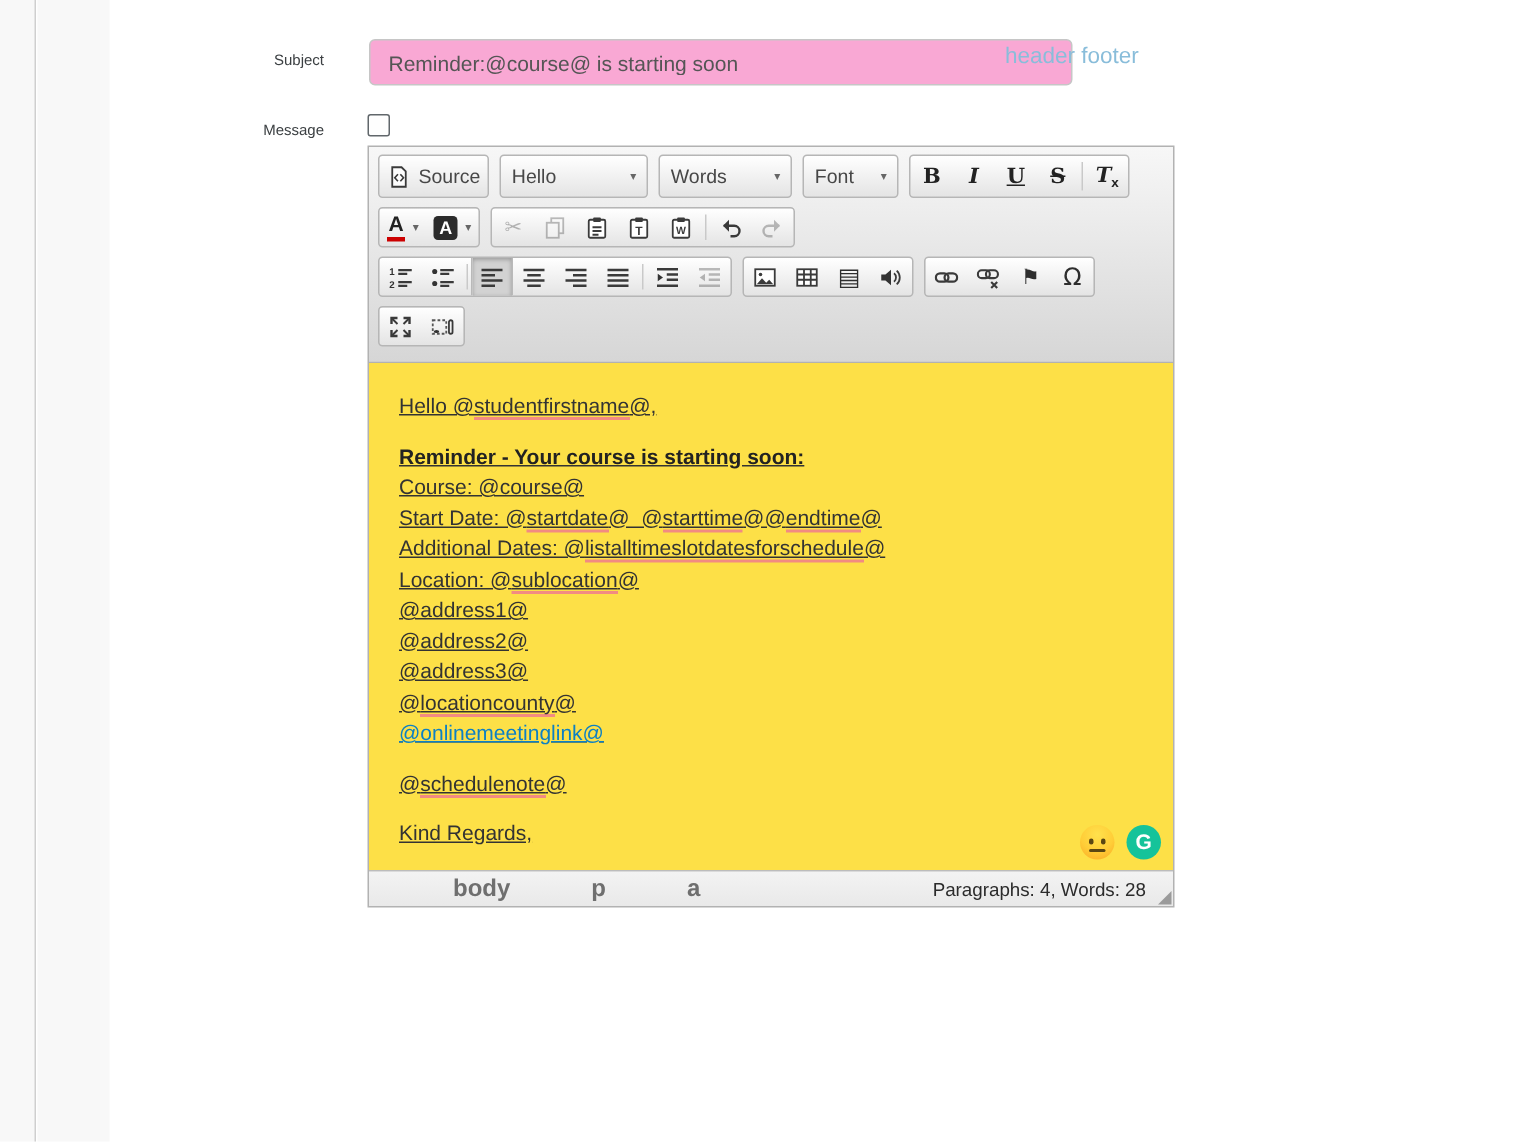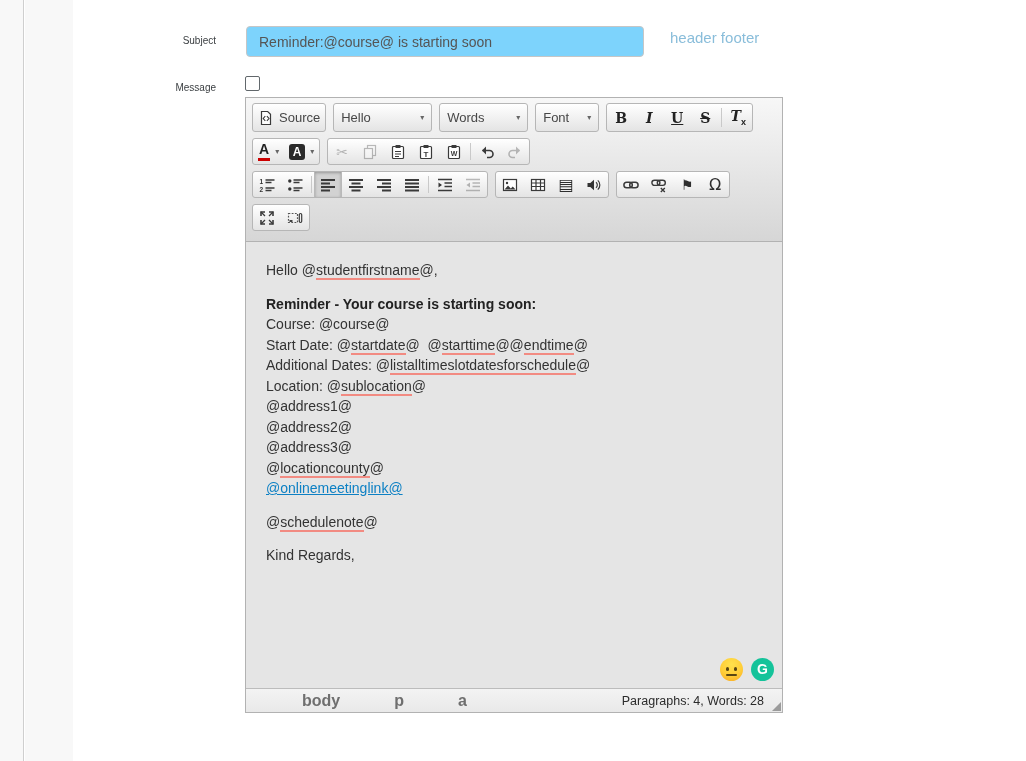--- a/index.html
+++ b/index.html
@@ -7,35 +7,35 @@
               font-family:"Liberation Sans", sans-serif; }
   .rail1 { position:absolute; left:0; top:0; bottom:0; width:24px;
            background:#f8f8f8; border-right:1px solid #cfcfcf; }
   .rail2 { position:absolute; left:25px; top:0; bottom:0; width:48px; background:#f8f8f8; }
 
   .field-label { position:absolute; left:73px; width:143px; text-align:right;
                  font-size:10px; color:#3c4043; }
   .subject-label { top:35px; }
   .message-label { top:82px; }
 
-  .subject-input { position:absolute; left:246px; top:26px; width:398px; height:31px;
+  .subject-input { position:absolute; left:246px; top:26px; width:469px; height:31px;
                    border:1px solid #c6c6c6; border-radius:4px; padding:0 12px;
                    font-size:14px; color:#555; font-family:"Liberation Sans",sans-serif;
-                   background:#7dd3fc; outline:none; }
+                   background:#f9a8d4; outline:none; }
   .hf-link { position:absolute; left:670px; top:29px; font-size:15px;
              color:#89bdda; text-decoration:none; cursor:pointer; }
 
   .overwrite { position:absolute; left:245px; top:76px; display:flex;
                align-items:center; gap:8px; }
   .overwrite input { appearance:none; -webkit-appearance:none; width:15px; height:15px;
                      border:1.5px solid #61676b; border-radius:2px; background:#fefefe; cursor:pointer; }
   .overwrite label { font-size:15px; color:#202124; }
 
   
-  .editor { position:absolute; left:245px; top:97px; width:538px; height:616px;
+  .editor { position:absolute; left:245px; top:97px; width:538px; height:508px;
             border:1px solid #b2b2b2; display:flex; flex-direction:column; background:#fff; }
 
   .tb { background:linear-gradient(#f7f7f7,#d6d6d6); border-bottom:1px solid #b2b2b2;
         padding:5px 6px 4px 6px; flex:0 0 141px; }
   .tb-row { display:flex; align-items:flex-start; gap:7px; margin-bottom:6px; }
   .tb-group { display:flex; align-items:stretch; height:27px;
               background:linear-gradient(#ffffff,#e4e4e4);
               border:1px solid #b6b6b6; border-radius:3px; overflow:hidden; }
   .tb-row1 .tb-group { height:29px; }
   .tb-btn { display:flex; align-items:center; justify-content:center; gap:5px;
@@ -56,22 +56,22 @@
   .l-italic { font-style:italic; font-weight:bold; }
   .l-underline { text-decoration:underline; }
   .l-strikethrough { text-decoration:line-through; }
   .tx { font-family:"DejaVu Serif",serif; font-style:italic; font-weight:bold; font-size:14px; color:#222; }
   .tx sub { font-size:9px; font-style:normal; font-family:"Liberation Sans",sans-serif; }
   .a-letter { font-size:14px; font-weight:bold; color:#222;
               border-bottom:3px solid #cc0000; line-height:1.1; padding:0 1px; }
   .abg { width:16px; height:16px; background:#2b2b2b; border-radius:3px; color:#fff;
          font-size:12px; font-weight:bold; display:flex; align-items:center; justify-content:center; }
 
-  .ed-content { flex:1 1 auto; background:#e5e5e5; padding:18px 20px; position:relative;
-                font-size:14px; color:#333; line-height:20.5px; overflow:hidden; }
+  .ed-content { flex:1 1 auto; background:#fde047; padding:18px 20px; position:relative;
+                font-size:14px; color:#333; line-height:20.5px; overflow:hidden;text-decoration:underline; }
   .ed-content p { margin:0 0 13px 0; white-space:pre-wrap; }
   .seg-b { font-weight:bold; color:#222; }
   .seg-spell { border-bottom:2px solid #f28b82; }
   .seg-link { color:#0d80c4; text-decoration:underline; cursor:pointer; }
 
   .assist { position:absolute; right:8px; bottom:7px; display:flex; align-items:center; gap:8px; }
   .emoji { width:23px; height:23px; border-radius:50%; position:relative; cursor:pointer;
            background:radial-gradient(circle at 50% 28%, #ffe14d 0%, #ffcd37 55%, #f9a825 100%); }
   .emoji .eye { position:absolute; top:9px; width:3px; height:4px; border-radius:2px; background:#5a4613; }
   .emoji .eye.l { left:6px; } .emoji .eye.r { right:6px; }

